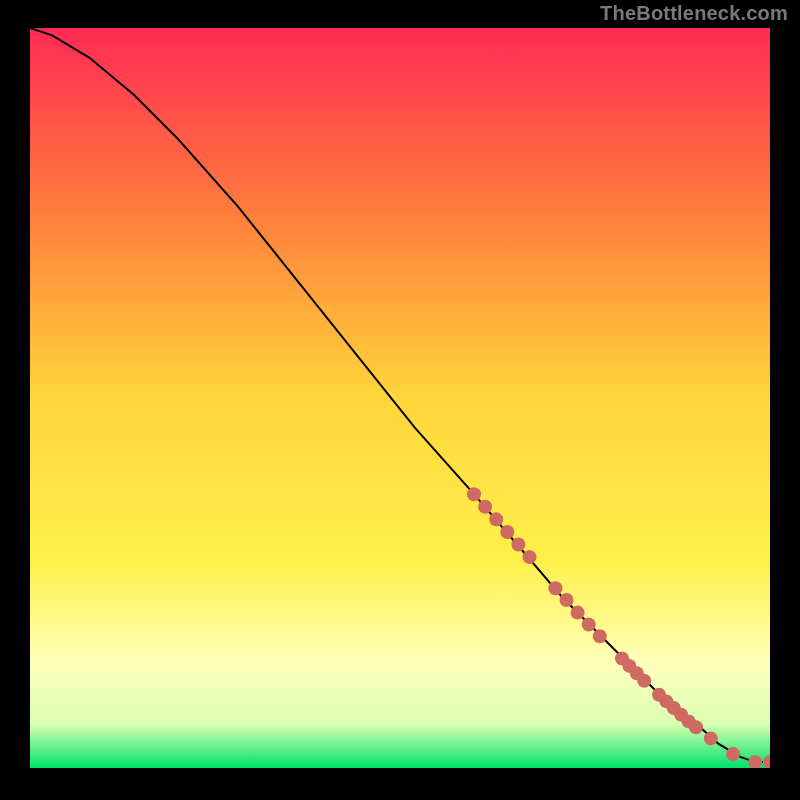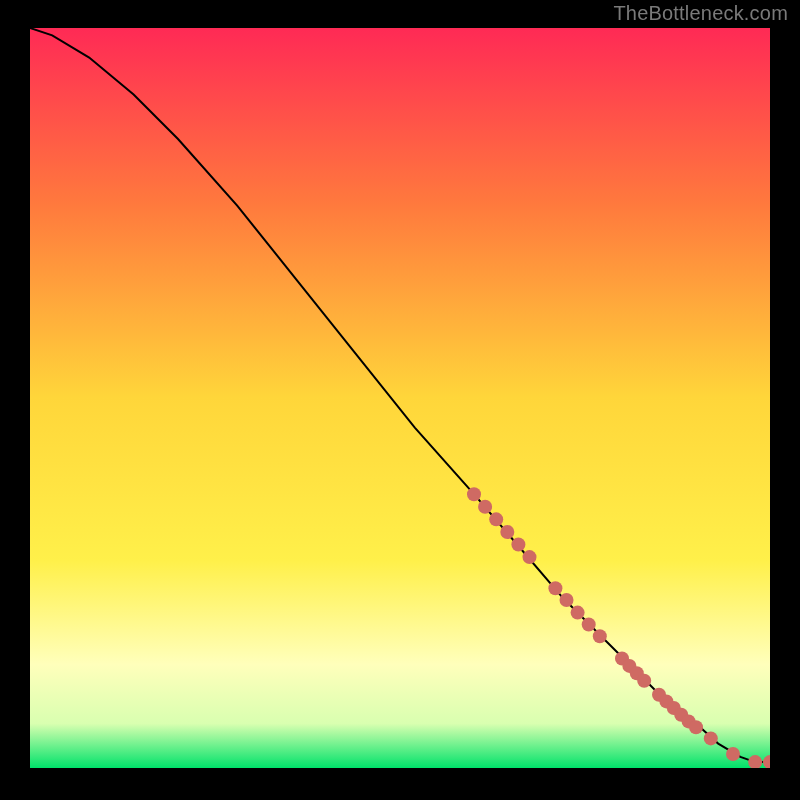--- a/index.html
+++ b/index.html
@@ -10,21 +10,21 @@
     position: relative;
     font-family: Arial, Helvetica, sans-serif;
     overflow: hidden;
   }
   .attribution {
     position: absolute;
     top: 2px;
     right: 12px;
     color: #7a7a7a;
     font-size: 20px;
-    font-weight: 400;
+    font-weight: 700;
     letter-spacing: 0.2px;
     z-index: 10;
   }
   .plot-area {
     position: absolute;
     left: 30px;
     top: 28px;
     width: 740px;
     height: 740px;
   }

